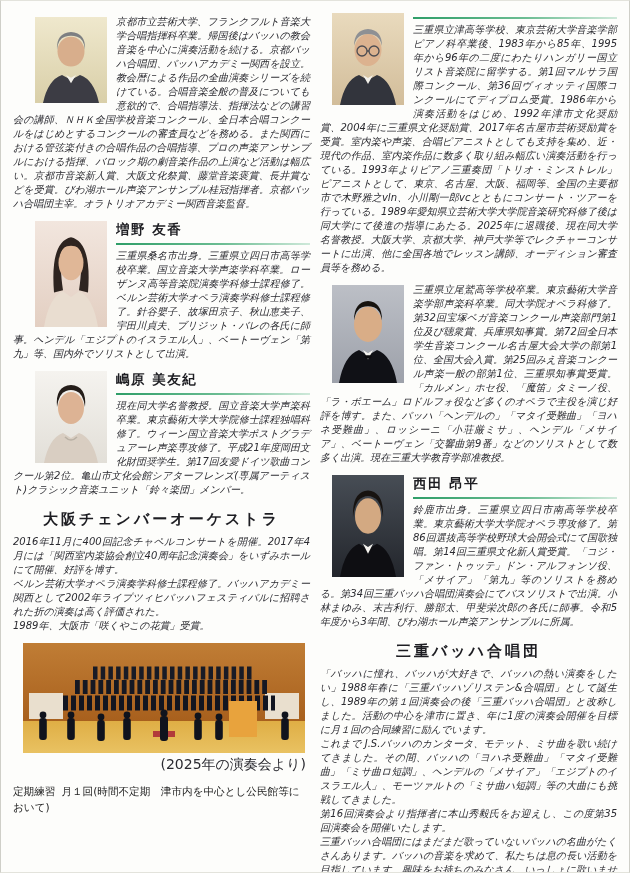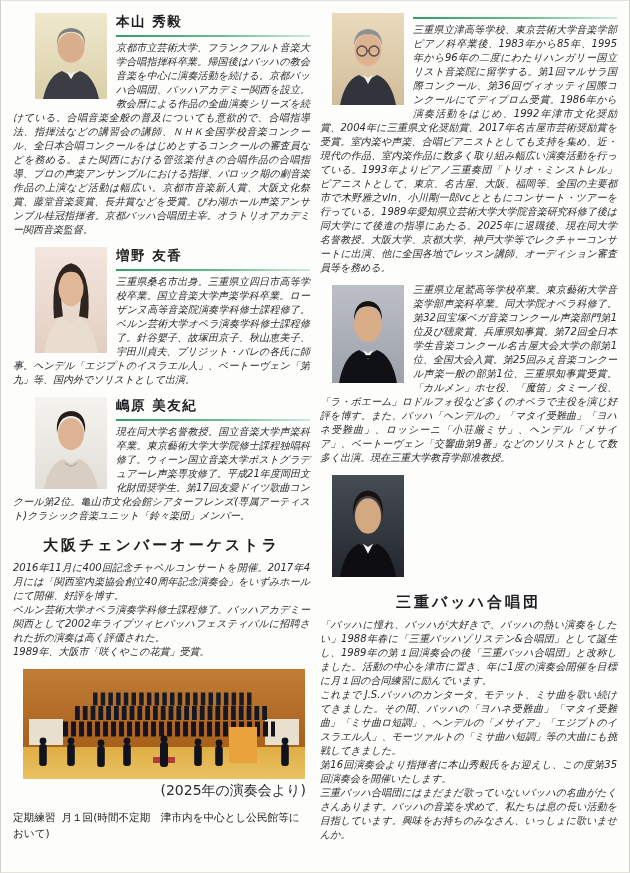--- a/index.html
+++ b/index.html
@@ -62,24 +62,20 @@
                   <stop offset="0" stop-color="#efe8cd"></stop>
                   <stop offset="1" stop-color="#d9cfa8"></stop>
                 </linearGradient>
               </defs>
             <rect width="72" height="92" fill="url(#g1)"></rect>
             <ellipse cx="36" cy="37" rx="13.5" ry="16" fill="#d8ae8c"></ellipse>
             <path d="M22,35 Q21,17 36,16 Q51,17 50,35 Q49,23 42,21 Q36,19 30,21 Q23,23 22,35 Z" fill="#7d7f82"></path>
             <path d="M8,92 Q13,67 27,62 L36,67 L45,62 Q59,67 64,92 Z" fill="#3c3c44"></path>
             <path d="M31,62 L36,71 L41,62 L36,65 Z" fill="#f2f0ea"></path>
           </svg>
-        </div>
-        <div class="bio-head">
-          <h2>本山 秀毅</h2>
-          <div class="rule"></div>
         </div>
         <p class="btxt">京都市立芸術大学、フランクフルト音楽大学合唱指揮科卒業。帰国後はバッハの教会音楽を中心に演奏活動を続ける。京都バッハ合唱団、バッハアカデミー関西を設立。教会暦による作品の全曲演奏シリーズを続けている。合唱音楽全般の普及についても意欲的で、合唱指導法、指揮法などの講習会の講師、ＮＨＫ全国学校音楽コンクール、全日本合唱コンクールをはじめとするコンクールの審査員などを務める。また関西における管弦楽付きの合唱作品の合唱指導、プロの声楽アンサンブルにおける指揮、バロック期の劇音楽作品の上演など活動は幅広い。京都市音楽新人賞、大阪文化祭賞、藤堂音楽褒賞、長井賞などを受賞。びわ湖ホール声楽アンサンブル桂冠指揮者。京都バッハ合唱団主宰。オラトリオアカデミー関西音楽監督。</p>
       </section>
 
       <section class="bio">
         <div class="photo ph-masuno">
           <svg viewBox="0 0 72 92" preserveAspectRatio="none">
             <defs>
                 <linearGradient id="g2" x1="0" y1="0" x2="0" y2="1">
                   <stop offset="0" stop-color="#f2e6de"></stop>
@@ -237,20 +233,25 @@
                   <stop offset="1" stop-color="#23262c"></stop>
                 </linearGradient>
               </defs>
             <rect width="72" height="92" fill="url(#g6)"></rect>
             <ellipse cx="36" cy="37" rx="13" ry="16" fill="#d3a982"></ellipse>
             <path d="M21,38 Q20,15 36,14 Q52,15 51,38 Q49,22 41,20 Q36,18 31,20 Q23,22 21,38 Z" fill="#171310"></path>
             <path d="M8,92 Q13,67 27,62 L36,67 L45,62 Q59,67 64,92 Z" fill="#0e0e12"></path>
             <path d="M31,62 L36,71 L41,62 L36,65 Z" fill="#f4f2ee"></path>
           </svg>
         </div>
+        <div class="bio-head">
+          <h2>西田 昂平</h2>
+          <div class="rule"></div>
+        </div>
+        <p class="btxt">鈴鹿市出身。三重県立四日市南高等学校卒業。東京藝術大学大学院オペラ専攻修了。第86回選抜高等学校野球大会開会式にて国歌独唱。第14回三重県文化新人賞受賞。「コジ・ファン・トゥッテ」ドン・アルフォンソ役、「メサイア」「第九」等のソリストを務める。第34回三重バッハ合唱団演奏会にてバスソリストで出演。小林まゆみ、末吉利行、勝部太、甲斐栄次郎の各氏に師事。令和5年度から3年間、びわ湖ホール声楽アンサンブルに所属。</p>
       </section>
 
       <section class="sec">
         <h3 class="sec-title">三重バッハ合唱団</h3>
         <p class="btxt">「バッハに憧れ、バッハが大好きで、バッハの熱い演奏をしたい」1988年春に「三重バッハゾリステン&amp;合唱団」として誕生し、1989年の第１回演奏会の後「三重バッハ合唱団」と改称しました。活動の中心を津市に置き、年に1度の演奏会開催を目標に月１回の合同練習に励んでいます。</p>
         <p class="btxt">これまで J.S.バッハのカンタータ、モテット、ミサ曲を歌い続けてきました。その間、バッハの「ヨハネ受難曲」「マタイ受難曲」「ミサ曲ロ短調」、ヘンデルの「メサイア」「エジプトのイスラエル人」、モーツァルトの「ミサ曲ハ短調」等の大曲にも挑戦してきました。</p>
         <p class="btxt">第16回演奏会より指揮者に本山秀毅氏をお迎えし、この度第35回演奏会を開催いたします。</p>
         <p class="btxt">三重バッハ合唱団にはまだまだ歌っていないバッハの名曲がたくさんあります。バッハの音楽を求めて、私たちは息の長い活動を目指しています。興味をお持ちのみなさん、いっしょに歌いませんか。</p>
       </section>
 

